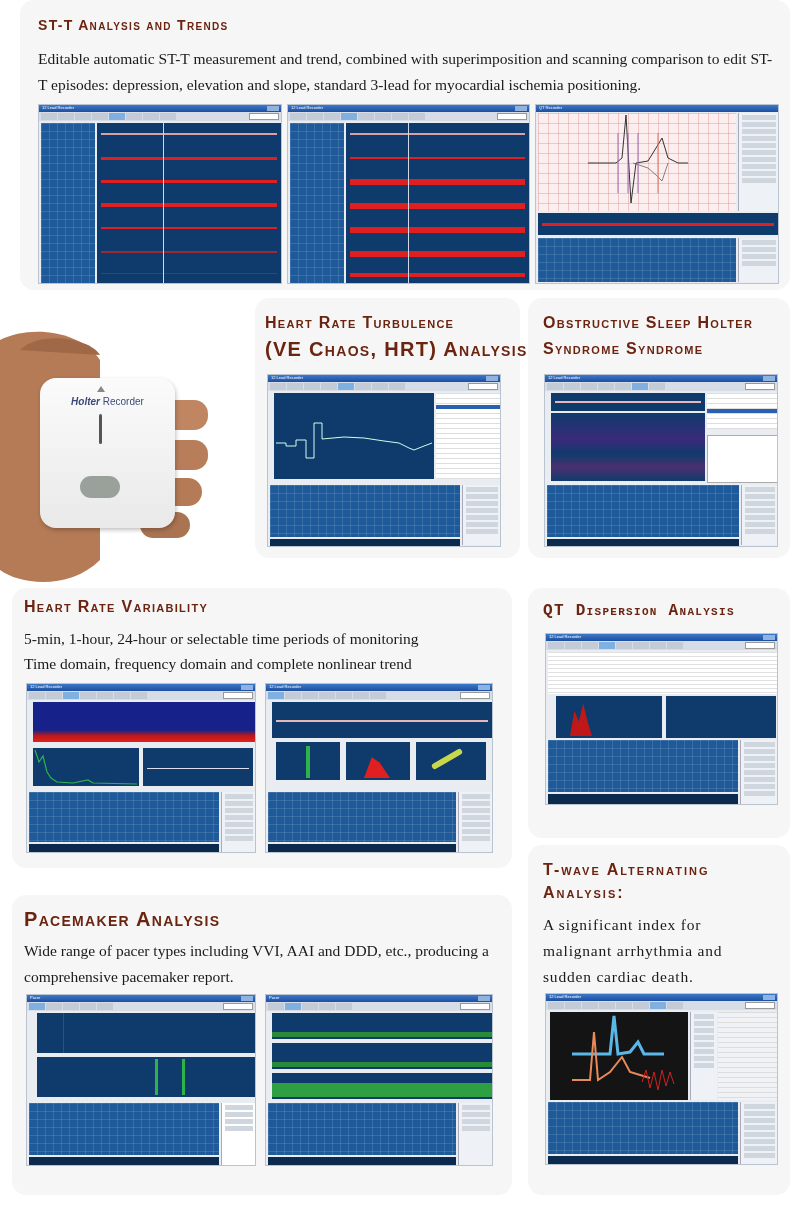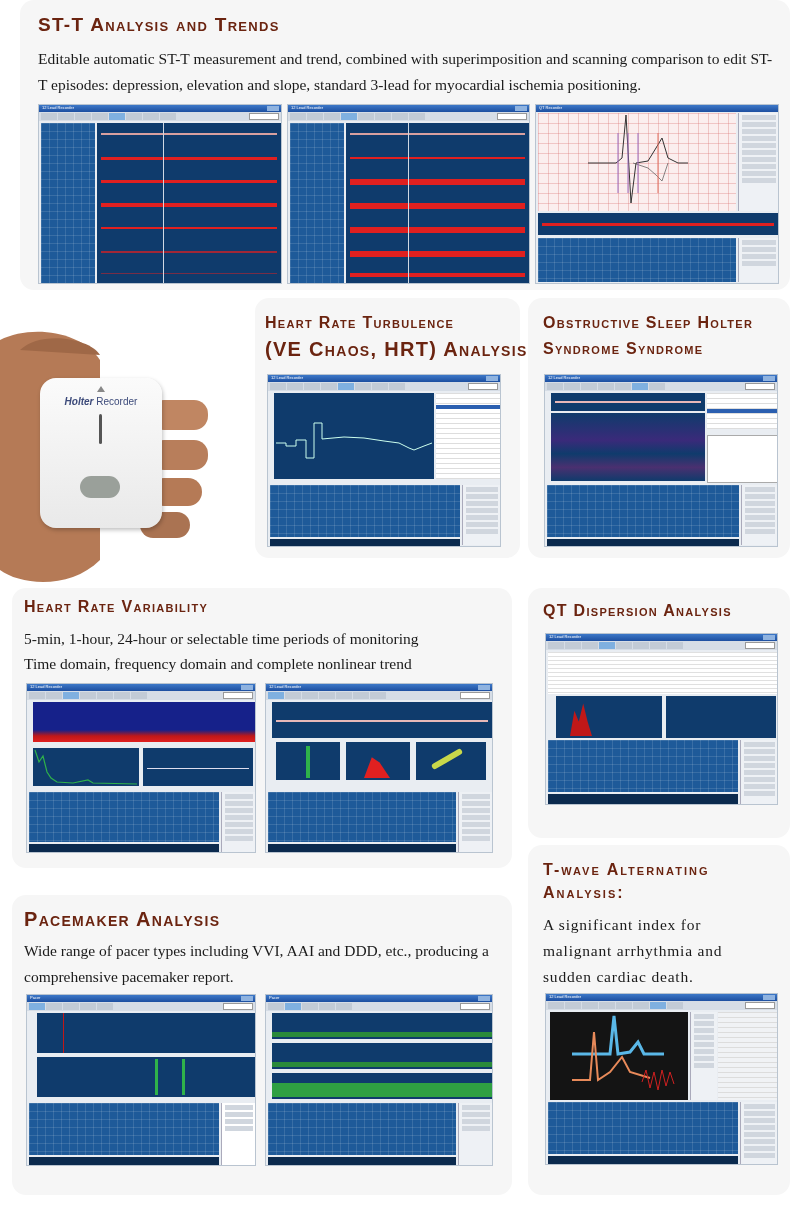--- a/index.html
+++ b/index.html
@@ -28,21 +28,21 @@
 <body>
 
 <div class="panel" style="left:20px;top:0;width:770px;height:290px;"></div>
 <div class="panel" style="left:255px;top:298px;width:265px;height:260px;"></div>
 <div class="panel" style="left:528px;top:298px;width:262px;height:260px;"></div>
 <div class="panel" style="left:12px;top:588px;width:500px;height:280px;"></div>
 <div class="panel" style="left:528px;top:588px;width:262px;height:250px;"></div>
 <div class="panel" style="left:12px;top:895px;width:500px;height:300px;"></div>
 <div class="panel" style="left:528px;top:845px;width:262px;height:350px;"></div>
 
-<div class="h" style="left:38px;top:12px;font-size:19px;">ST-T Analysis and Trends</div>
+<div class="h" style="left:38px;top:12px;font-size:14px;">ST-T Analysis and Trends</div>
 <div class="p" style="left:38px;top:46px;width:740px;">Editable automatic ST-T measurement and trend, combined with superimposition and scanning comparison to edit ST-T episodes: depression, elevation and slope, standard 3-lead for myocardial ischemia positioning.</div>
 
 <div class="shot" style="left:38px;top:104px;width:244px;height:180px;">
   <div class="tb">
       <span class="ttl">12 Lead Recorder</span>
       <span class="win"></span>
     </div>
   <div class="tabs">
       <span></span>
       <span></span>
@@ -136,21 +136,21 @@
 
 <div class="device" style="left:0;top:320px;width:240px;height:270px;">
   <svg width="240" height="270">
     <path d="M0,20 C30,5 80,10 100,40 L100,240 C70,270 20,265 0,250 Z" fill="#b57a56"></path>
     <rect x="150" y="80" width="58" height="30" rx="14" fill="#c08662"></rect>
     <rect x="150" y="120" width="58" height="30" rx="14" fill="#b87e5b"></rect>
     <rect x="150" y="158" width="52" height="28" rx="14" fill="#b57a56"></rect>
     <rect x="140" y="192" width="50" height="26" rx="13" fill="#aa7352"></rect>
     <path d="M20,30 C40,10 90,18 100,35" fill="#9f6847"></path>
   </svg>
-  <div style="position:absolute;left:40px;top:58px;width:122px;height:150px;background:linear-gradient(#fbfbfb,#e9e9e9);border-radius:16px;box-shadow:1px 2px 4px rgba(0,0,0,.25);">
+  <div style="position:absolute;left:40px;top:58px;width:135px;height:150px;background:linear-gradient(#fbfbfb,#e9e9e9);border-radius:16px;box-shadow:1px 2px 4px rgba(0,0,0,.25);">
     <div style="position:absolute;left:57px;top:8px;width:0;height:0;border-left:4px solid transparent;border-right:4px solid transparent;border-bottom:6px solid #888;"></div>
     <div style="position:absolute;left:0;right:0;top:18px;text-align:center;font:10px 'Liberation Sans',sans-serif;color:#3c4a7a;">
       <b style="font-style:italic;">Holter</b>
       <span>Recorder</span>
     </div>
     <div style="position:absolute;left:59px;top:36px;width:3px;height:30px;background:#555;border-radius:2px;"></div>
     <div style="position:absolute;left:40px;top:98px;width:40px;height:22px;background:#9aa09a;border-radius:11px;"></div>
   </div>
 </div>
 
@@ -305,21 +305,21 @@
       <i></i>
       <i></i>
       <i></i>
       <i></i>
       <i></i>
       <i></i>
     </div>
   <div class="strip" style="left:2px;top:160px;width:188px;height:8px;"></div>
 </div>
 
-<div class="h" style="left:543px;top:598px;font-size:16px;">QT Dispersion Analysis</div>
+<div class="h" style="left:543px;top:598px;font-size:16px;font-family:Liberation Mono, monospace;">QT Dispersion Analysis</div>
 <div class="shot" style="left:545px;top:633px;width:233px;height:172px;">
   <div class="tb">
       <span class="ttl">12 Lead Recorder</span>
       <span class="win"></span>
     </div>
   <div class="tabs">
       <span></span>
       <span></span>
       <span></span>
       <span class="on"></span>

